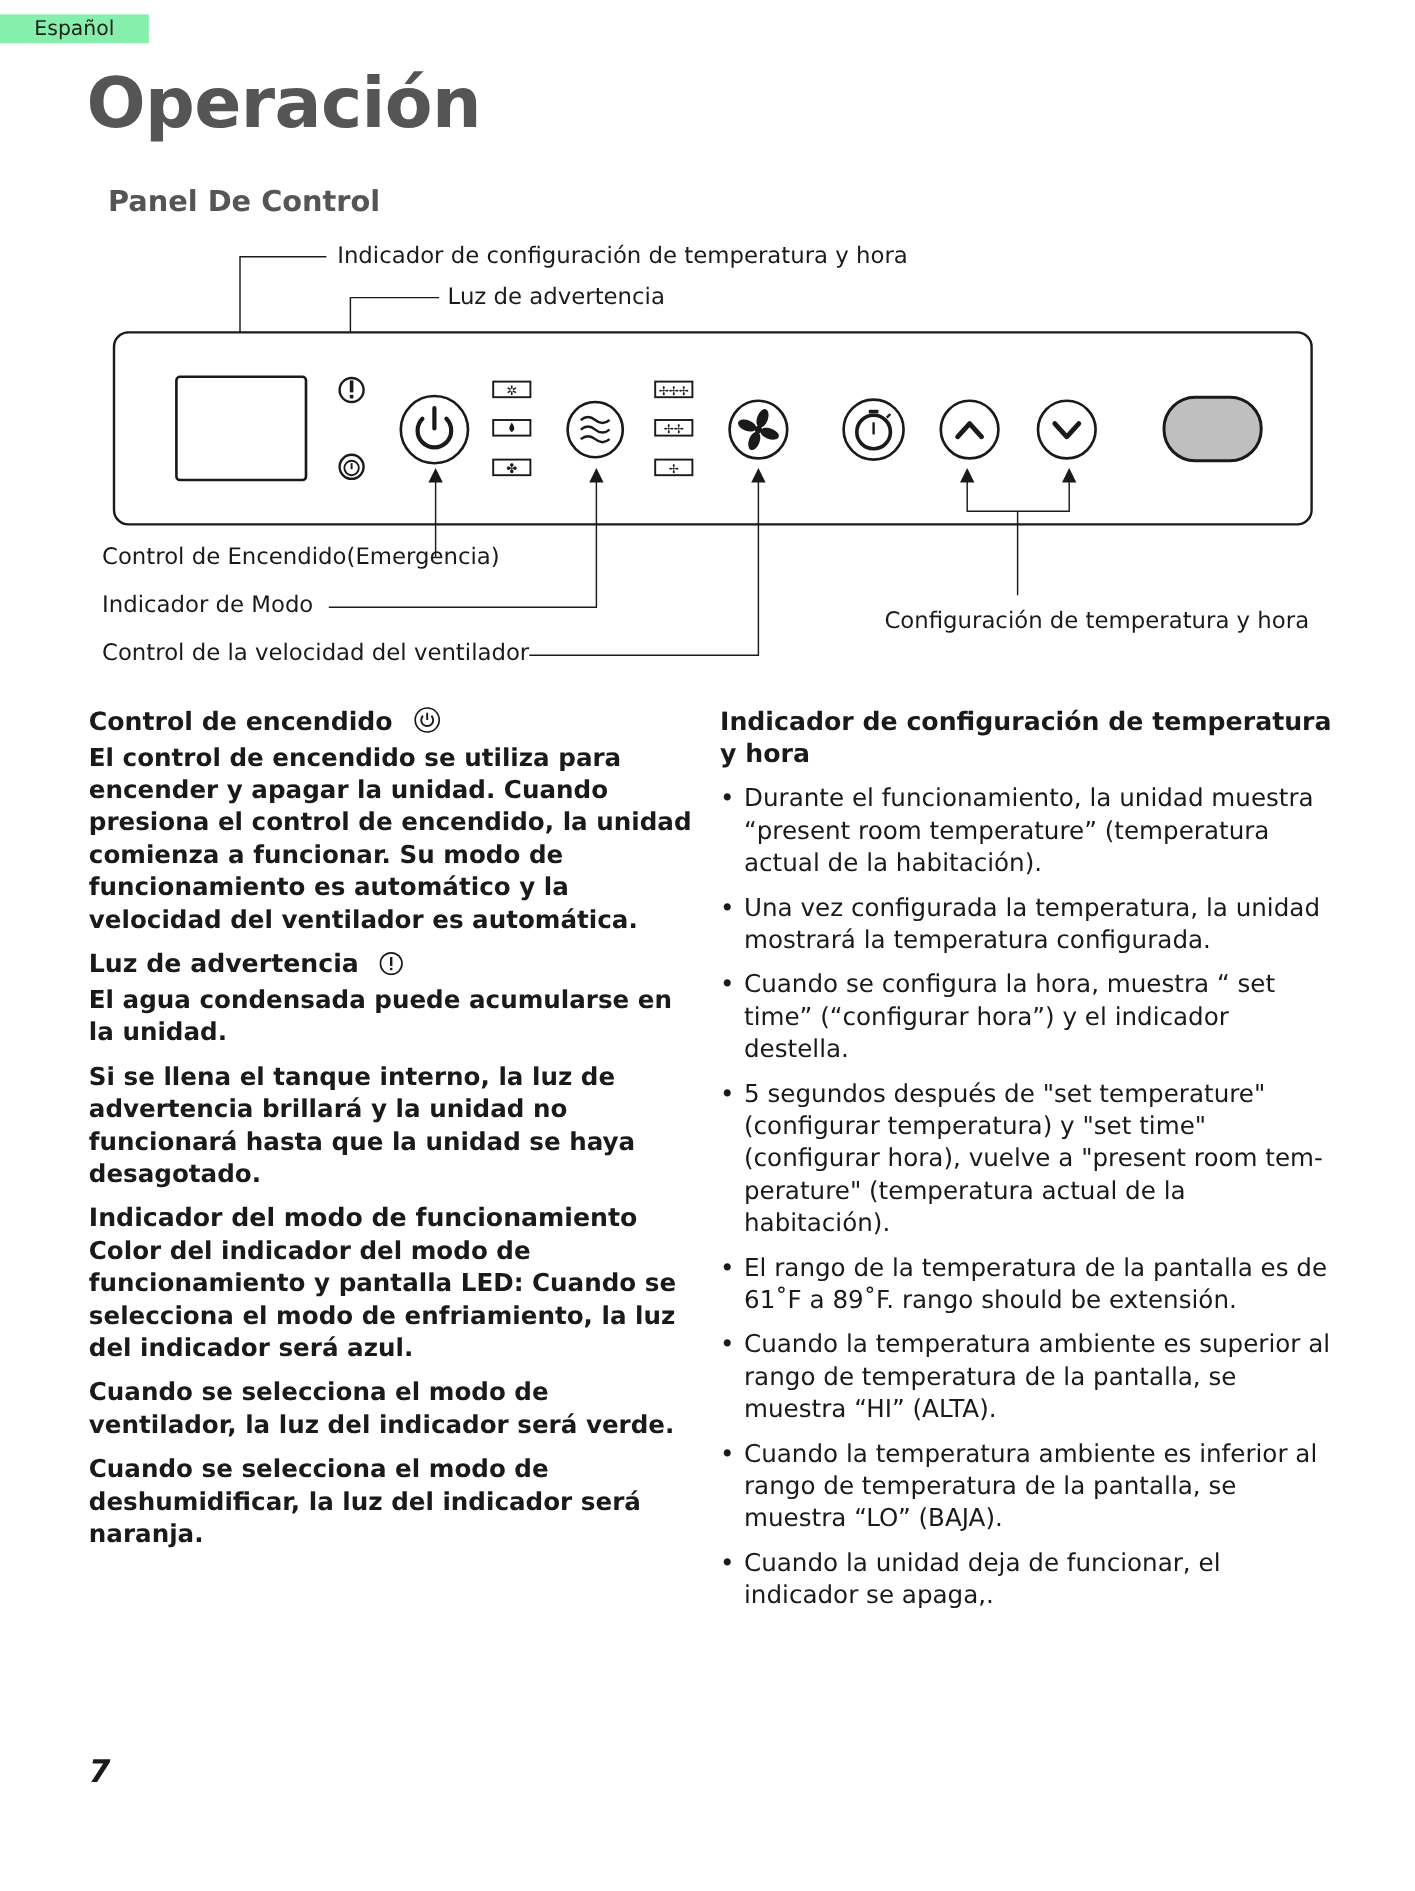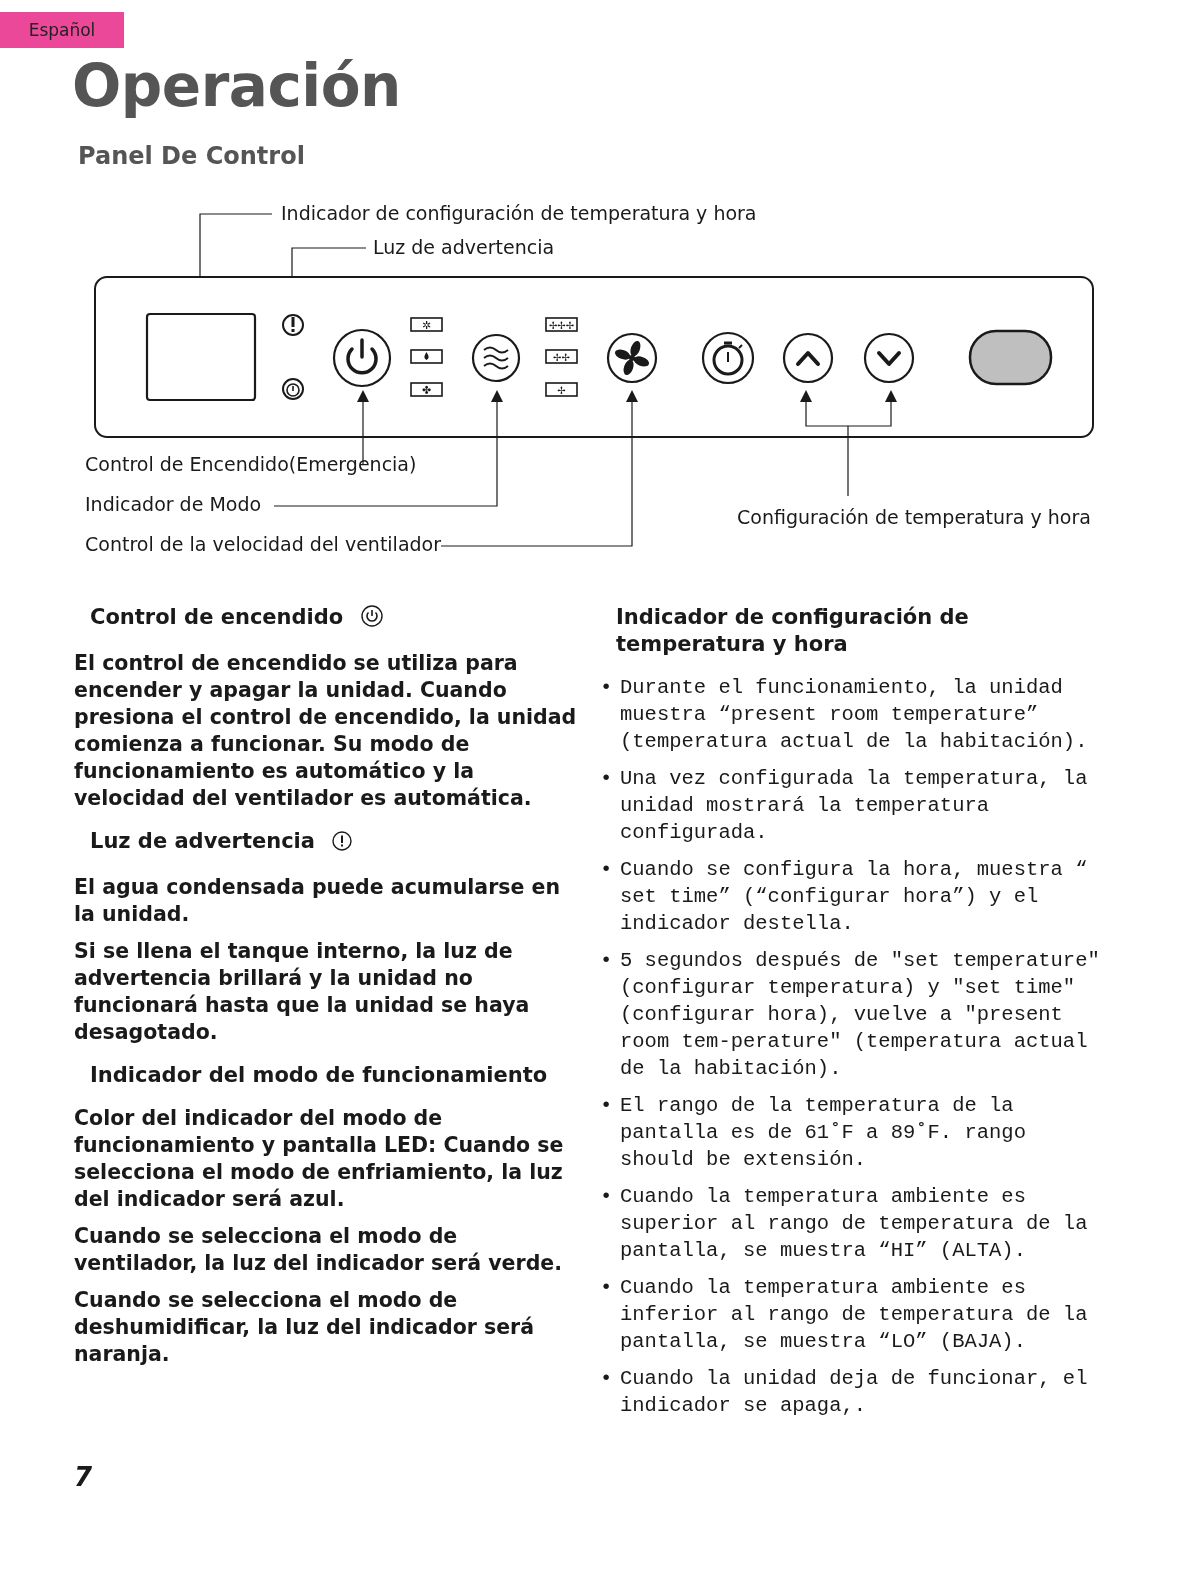--- a/index.html
+++ b/index.html
@@ -1,35 +1,35 @@
 <!DOCTYPE html>
 <html><head>
 <meta charset="utf-8">
 <style>
   html, body { margin: 0; padding: 0; background: #ffffff; }
   body { width: 1179px; height: 1576px; position: relative; overflow: hidden;
          font-family: "DejaVu Sans", sans-serif; color: #1a1a1a; }
-  .lang-tab { position: absolute; left: 0; top: 12px; width: 124px; height: 36px; background: #ec4899;
+  .lang-tab { position: absolute; left: 0; top: 12px; width: 124px; height: 24px; background: #86efac;
               font-size: 17px; color: #222; display: flex; align-items: center; justify-content: center; }
   .page-title { position: absolute; left: 72px; top: 52px; font-size: 58px; font-weight: bold; color: #555555;
                 letter-spacing: -0.5px; font-family: "DejaVu Sans", sans-serif; margin: 0; }
-  .section-title { position: absolute; left: 74px; top: 138px; font-size: 24px; font-weight: bold; color: #555555; margin: 4px; }
+  .section-title { position: absolute; left: 74px; top: 138px; font-size: 24px; font-weight: bold; color: #555555; margin: 16px; }
 
   .diagram { position: absolute; left: 0; top: 190px; width: 1179px; height: 380px; }
   .diagram svg { position: absolute; left: 0; top: 0; }
   .callout { position: absolute; font-size: 19px; color: #1a1a1a; white-space: nowrap; }
 
   .col { position: absolute; font-size: 20.5px; line-height: 27px; color: #1a1a1a; }
   .col-left { left: 74px; top: 588px; width: 510px; }
   .col-right { left: 600px; top: 588px; width: 510px; }
-  .h { font-weight: bold; font-size: 21px; line-height: 27px; margin: 16px; }
+  .h { font-weight: bold; font-size: 21px; line-height: 27px; margin: 0; }
   .h .ic { font-weight: normal; display: inline-block; margin-left: 10px; vertical-align: -3px; }
   p { margin: 0 0 10px 0; font-weight: bold; }
   ul { list-style: none; margin: 10px 0 0 0; padding: 0; }
-  li { position: relative; padding-left: 20px; margin-bottom: 10px; font-family: Liberation Mono, monospace; }
+  li { position: relative; padding-left: 20px; margin-bottom: 10px; }
   li::before { content: "•"; position: absolute; left: 0; top: 0; }
   .page-num { position: absolute; left: 74px; top: 1462px; font-size: 26px; font-weight: bold; font-style: italic; color: #1a1a1a; }
 </style>
 </head>
 <body>
 
 <div class="lang-tab">Español</div>
 <h1 class="page-title">Operación</h1>
 <h2 class="section-title">Panel De Control</h2>
 

